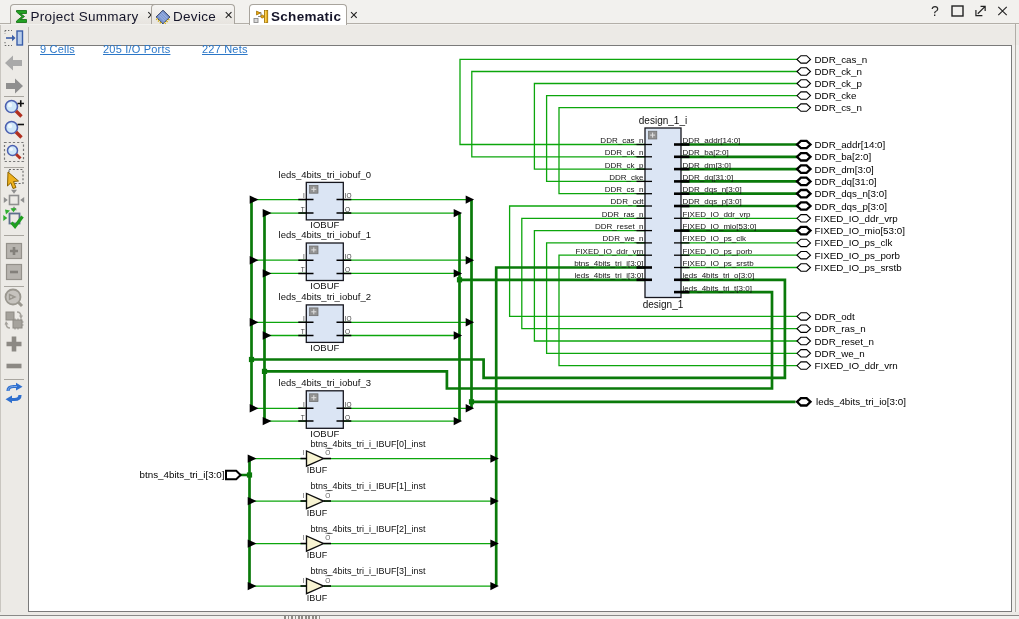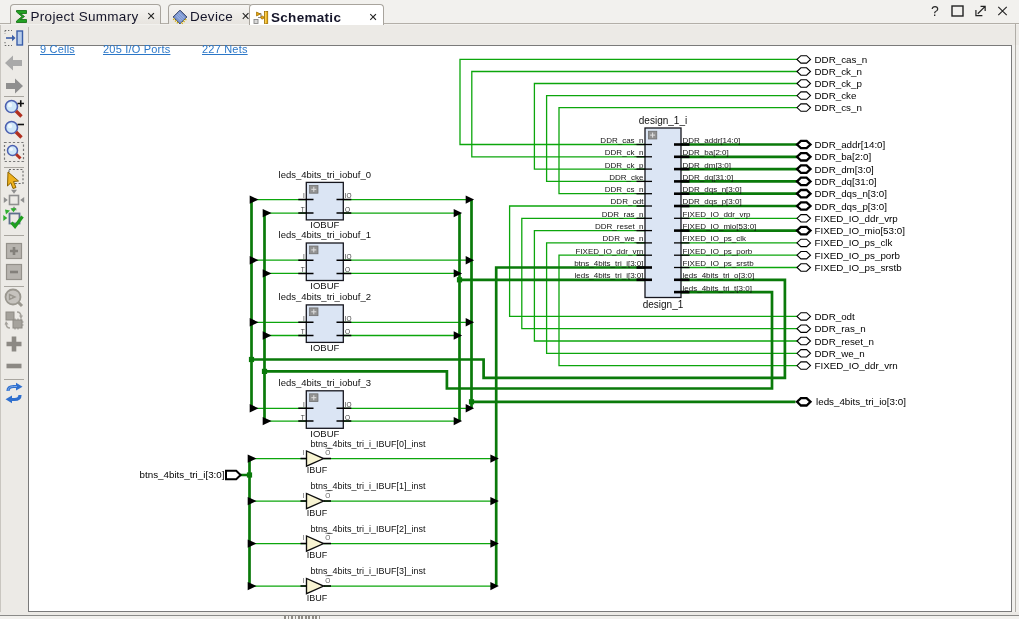--- a/index.html
+++ b/index.html
@@ -2,21 +2,21 @@
 <html><head><meta charset="utf-8"><style>
 * { margin:0; padding:0; box-sizing:border-box; }
 html,body { width:1019px; height:619px; overflow:hidden; background:#f2f1ee;
   font-family:"Liberation Sans", sans-serif; position:relative; }
 #win { position:absolute; inset:0; }
 .abs { position:absolute; }
 
 #tabbar { position:absolute; left:0; top:0; width:100%; height:24px; background:#f2f1ee; border-bottom:1px solid #b3afa8; }
 .tab { position:absolute; top:4px; height:20px; background:linear-gradient(#f6f5f3,#e7e4df);
   border:1px solid #a8a49d; border-bottom:none; border-radius:4px 4px 0 0;
-  display:flex; align-items:center; padding:4px 5px 0 3px; font-size:13.5px; letter-spacing:0.3px; color:#15152a; white-space:nowrap; }
+  display:flex; padding:4px 5px 0 3px; font-size:13.5px; letter-spacing:0.3px; color:#15152a; white-space:nowrap; }
 .tab span { flex-shrink:0; }
 .tab.active { background:#ffffff; height:21px; z-index:3; }
 .tab .x { margin-left:auto; font-size:11px; color:#222; padding-left:8px; }
 
 #row2 { position:absolute; left:0; top:25px; width:100%; height:20px; background:#eceae6; }
 #tbcol { position:absolute; left:0; top:25px; width:28px; height:587px; background:#eceae6; border-left:1px solid #c9c6c0; }
 #vsep { position:absolute; left:28px; top:27px; width:1px; height:16px; background:#bcb9b3; }
 .lnk { position:absolute; top:43px; font-size:11px; letter-spacing:0.2px; color:#2b77c8; text-decoration:underline; }
 .tbi { position:absolute; }
 .tbsep { position:absolute; left:4px; width:20px; height:1px; background:#a9a6a0; }
@@ -238,30 +238,30 @@
 </svg>
 <div id="tabbar"></div>
 
 <div class="tab" style="left:10px;width:151px">
       <svg width="15" height="15" viewBox="0 0 15 15" style="margin:0 1.5px 0 0;flex-shrink:0">
         <path d="M2.5 1.5 H12.5 V4.5 H6.5 L10.5 7.5 L6.5 10.5 H12.5 V13.5 H2.5 V12 L8 7.5 L2.5 3 Z" fill="#23a123" stroke="#0c6b0c" stroke-width="0.8"></path>
       </svg>
       <span>Project Summary</span>
       <span class="x">✕</span>
     </div>
-<div class="tab" style="left:168px;width:84px">
+<div class="tab" style="left:151px;width:84px">
       <svg width="16" height="16" viewBox="0 0 16 16" style="margin:0 2px 0 0;flex-shrink:0">
         <polygon points="8,1.2 14.8,8 8,14.8 1.2,8" fill="#7c97d2" stroke="#27355e" stroke-width="1"></polygon>
         <path d="M5.2 4.8 L11.2 10.8 M6.6 3.4 L12.6 9.4 M3.8 6.2 L9.8 12.2" stroke="#a9bde8" stroke-width="0.9"></path>
         <path d="M2.6 9.4 L1.2 10.8 M4.4 11.2 L3 12.6 M6.2 13 L4.8 14.4 M9.4 13.4 L10.8 14.8 M11.2 11.6 L12.6 13 M13 9.8 L14.4 11.2" stroke="#d3b112" stroke-width="1.2"></path>
       </svg>
       <span>Device</span>
       <span class="x">✕</span>
     </div>
-<div class="tab active" style="left:249px;width:135px">
+<div class="tab active" style="left:249px;width:98px">
       <svg width="16" height="15" viewBox="0 0 16 15" style="margin:0 2px 0 0;flex-shrink:0">
         <path d="M1.5 11.5 H5 M5 3.5 H8 M8 3.5 V7 M5 7.5 H11" stroke="#8a8a8a" stroke-width="1.2" fill="none"></path>
         <rect x="1" y="9.5" width="4" height="4" fill="#d9d9d9" stroke="#888" stroke-width="0.9"></rect>
         <path d="M3.5 2 L7.5 4 L3.5 6 Z" fill="#e8a50f" stroke="#9a6d00" stroke-width="0.7"></path>
         <circle cx="9.3" cy="7.5" r="1.5" fill="#e8a50f" stroke="#9a6d00" stroke-width="0.7"></circle>
         <rect x="11.5" y="1.5" width="3.2" height="12" fill="#efb41c" stroke="#9a6d00" stroke-width="0.8"></rect>
         <path d="M12.6 1.5 V13.5" stroke="#fad35f" stroke-width="1"></path>
       </svg>
       <span style="font-weight:bold">Schematic</span>
       <span class="x">✕</span>

